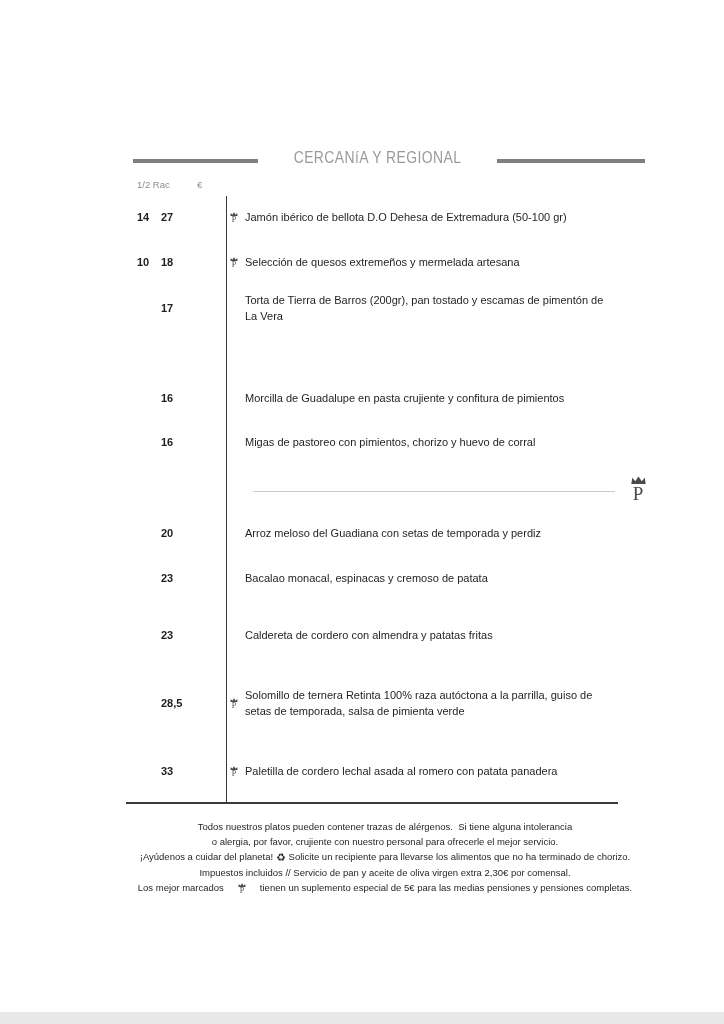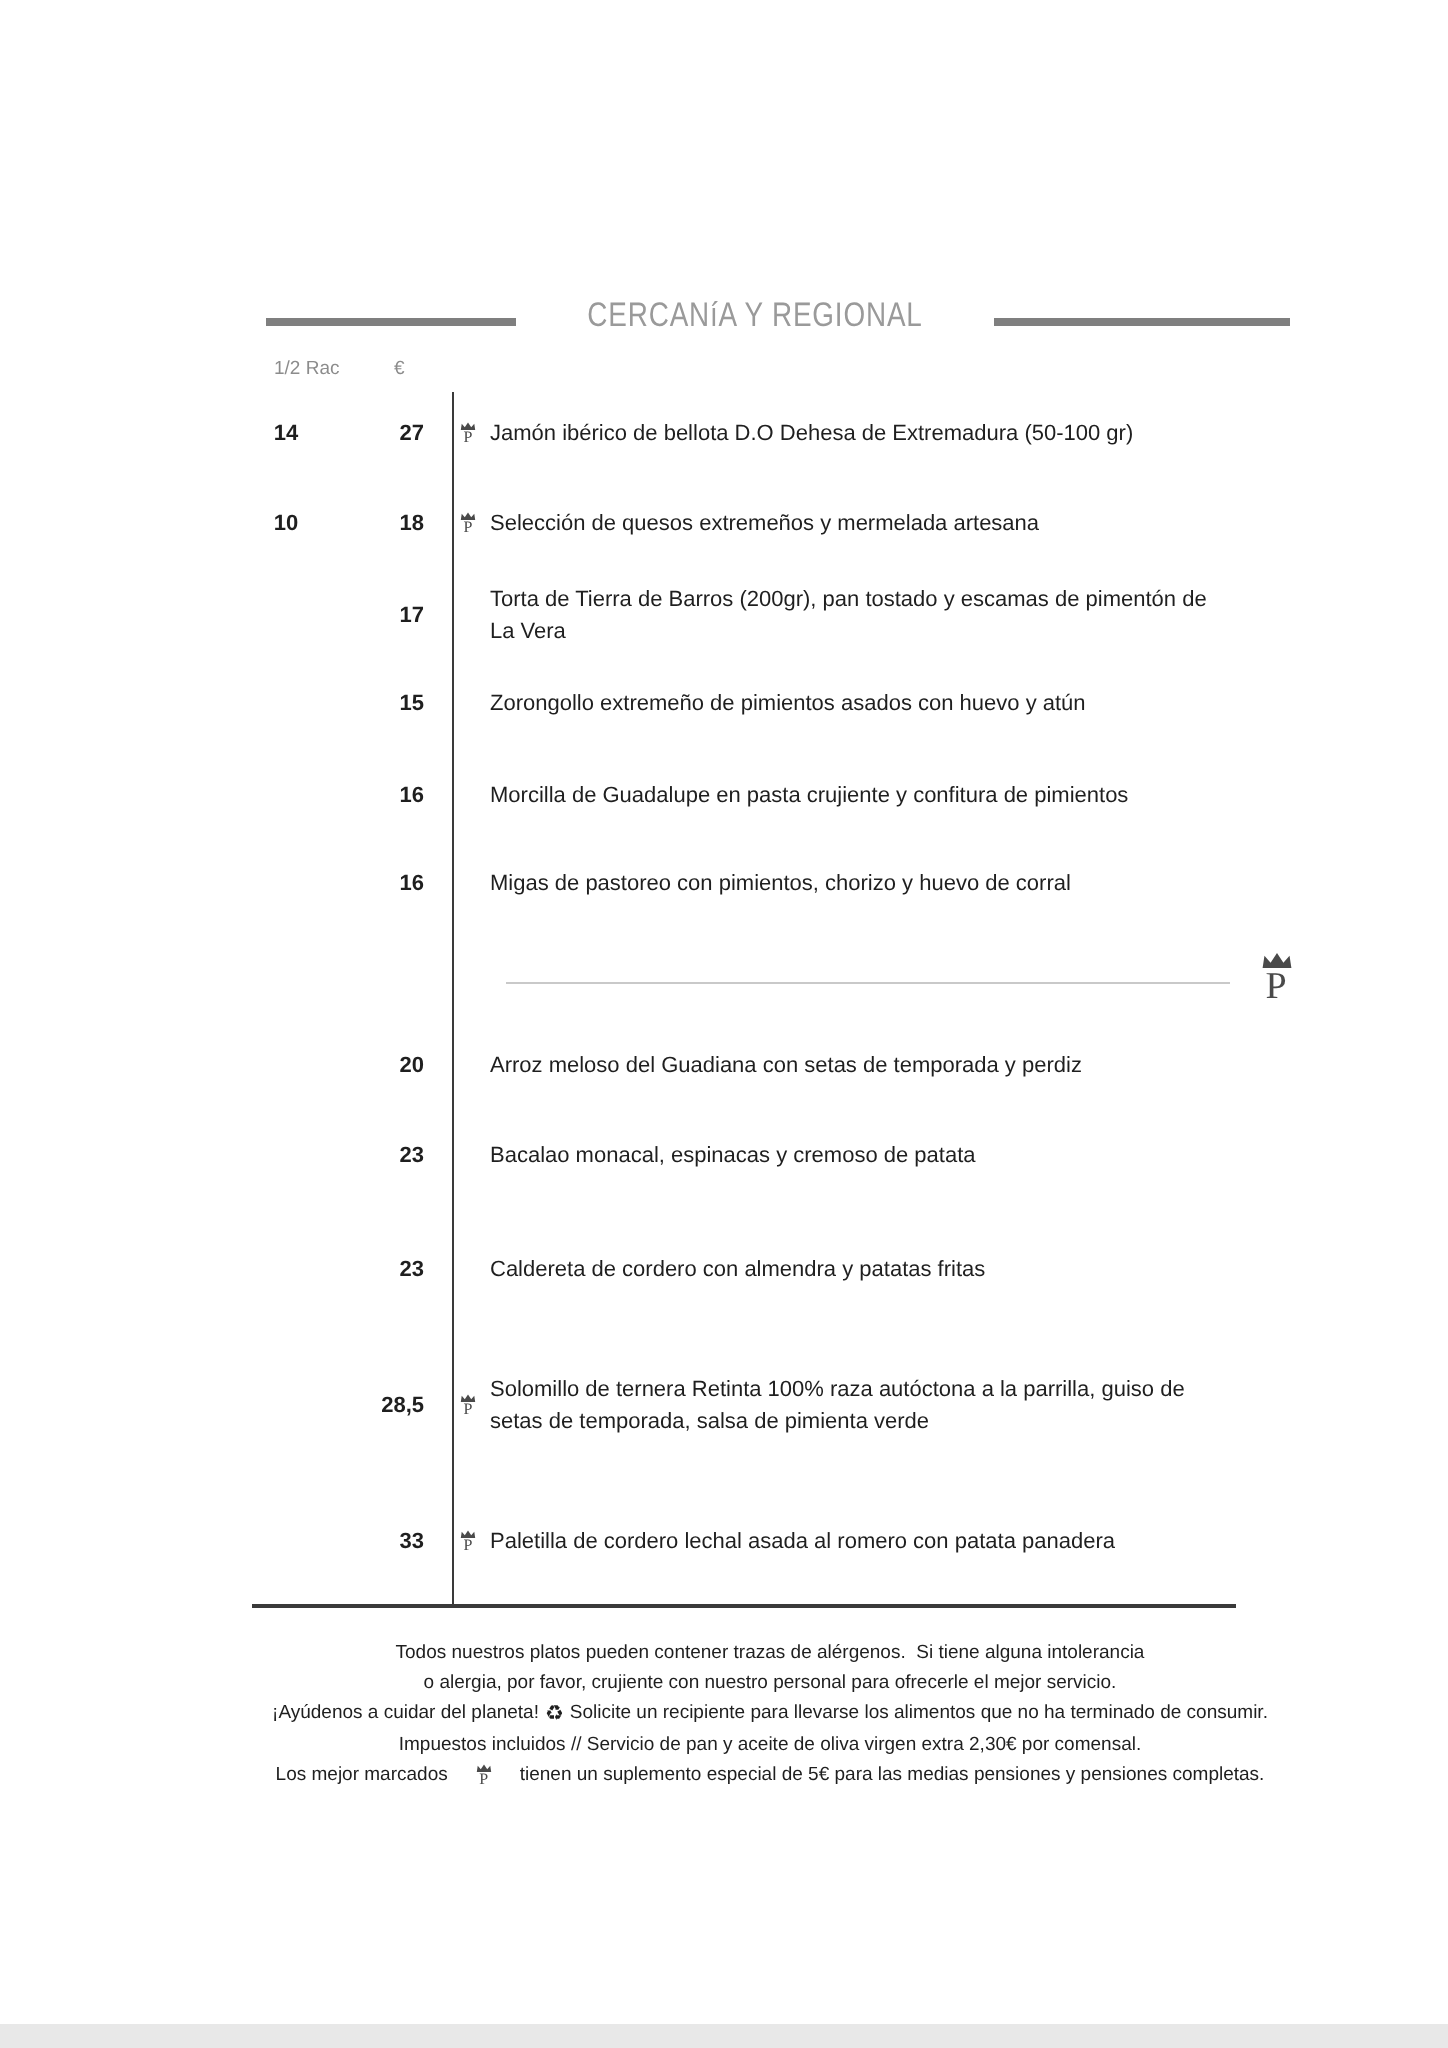--- a/index.html
+++ b/index.html
@@ -42,21 +42,21 @@
   .vrule{position:absolute;left:226px;top:196px;width:1.3px;height:607px;background:var(--c-rule);}
   .hrule-bottom{position:absolute;left:126px;top:802px;width:492px;height:1.5px;background:var(--c-rule);}
   .mid-divider{position:absolute;left:253px;top:491px;width:362px;height:1px;background:var(--c-divider);}
   
   .row{
     position:absolute;left:125px;width:494px;
     display:flex;align-items:center;
     font-size:11px;line-height:16px;
   }
   .c-half{width:36px;text-align:center;font-weight:bold;flex:none;}
-  .c-price{width:51px;text-align:right;font-weight:bold;flex:none;}
+  .c-price{width:51px;text-align:left;font-weight:bold;flex:none;}
   .c-icon{width:20px;margin-left:12px;text-align:center;flex:none;}
   .c-dish{margin-left:1px;width:362px;}
   .r1{top:209px;}  .r2{top:254px;}  .r3{top:292px;}
   .r4{top:344px;}  .r5{top:390px;}  .r6{top:434px;}
   .r7{top:525px;}  .r8{top:570px;}  .r9{top:627px;}
   .r10{top:687px;} .r11{top:721px;margin-top:42px;}
   
   .p-mark{
     display:inline-flex;flex-direction:column;align-items:center;
     vertical-align:middle;color:#4a4a4a;line-height:1;
@@ -127,26 +127,20 @@
     <span class="c-dish">Selección de quesos extremeños y mermelada artesana</span>
   </div>
 
   <div class="row r3">
     <span class="c-half"></span>
     <span class="c-price">17</span>
     <span class="c-icon"></span>
     <span class="c-dish">Torta de Tierra de Barros (200gr), pan tostado y escamas de pimentón de La Vera</span>
   </div>
 
-  <div class="row r4">
-    <span class="c-half"></span>
-    <span class="c-price">15</span>
-    <span class="c-icon"></span>
-    <span class="c-dish">Zorongollo extremeño de pimientos asados con huevo y atún</span>
-  </div>
 
   <div class="row r5">
     <span class="c-half"></span>
     <span class="c-price">16</span>
     <span class="c-icon"></span>
     <span class="c-dish">Morcilla de Guadalupe en pasta crujiente y confitura de pimientos</span>
   </div>
 
   <div class="row r6">
     <span class="c-half"></span>
@@ -196,20 +190,20 @@
             <path d="M0.6 6 L1.3 1.4 L3.6 4 L6 0.4 L8.4 4 L10.7 1.4 L11.4 6 Z"></path>
           </svg>
           <span class="p-letter">P</span>
         </span></span>
     <span class="c-dish">Paletilla de cordero lechal asada al romero con patata panadera</span>
   </div>
 
   <div class="footer">
     <div class="footer-line">Todos nuestros platos pueden contener trazas de alérgenos.  Si tiene alguna intolerancia</div>
     <div class="footer-line">o alergia, por favor, crujiente con nuestro personal para ofrecerle el mejor servicio.</div>
-    <div class="footer-line"><span>¡Ayúdenos a cuidar del planeta!</span><span class="recycle">♻</span><span>Solicite un recipiente para llevarse los alimentos que no ha terminado de consumir.</span></div>
+    <div class="footer-line"><span>¡Ayúdenos a cuidar del planeta!</span><span class="recycle">♻</span><span>Solicite un recipiente para llevarse los alimentos que no ha terminado de chorizo.</span></div>
     <div class="footer-line">Impuestos incluidos // Servicio de pan y aceite de oliva virgen extra 2,30€ por comensal.</div>
     <div class="footer-line"><span>Los mejor marcados</span><span class="p-mark"><svg class="p-crown" viewBox="0 0 12 6">
             <path d="M0.6 6 L1.3 1.4 L3.6 4 L6 0.4 L8.4 4 L10.7 1.4 L11.4 6 Z"></path>
           </svg><span class="p-letter">P</span></span><span>tienen un suplemento especial de 5€ para las medias pensiones y pensiones completas.</span></div>
   </div>
 
 </div>
 
 </body></html>

